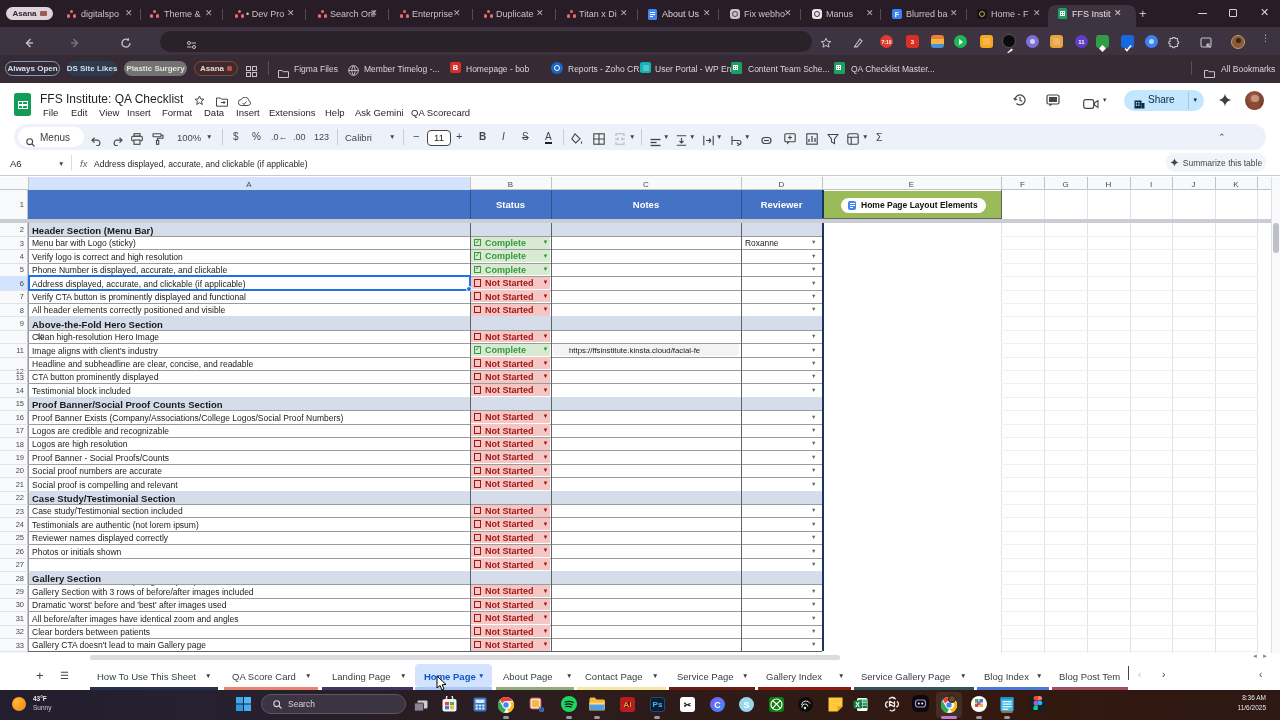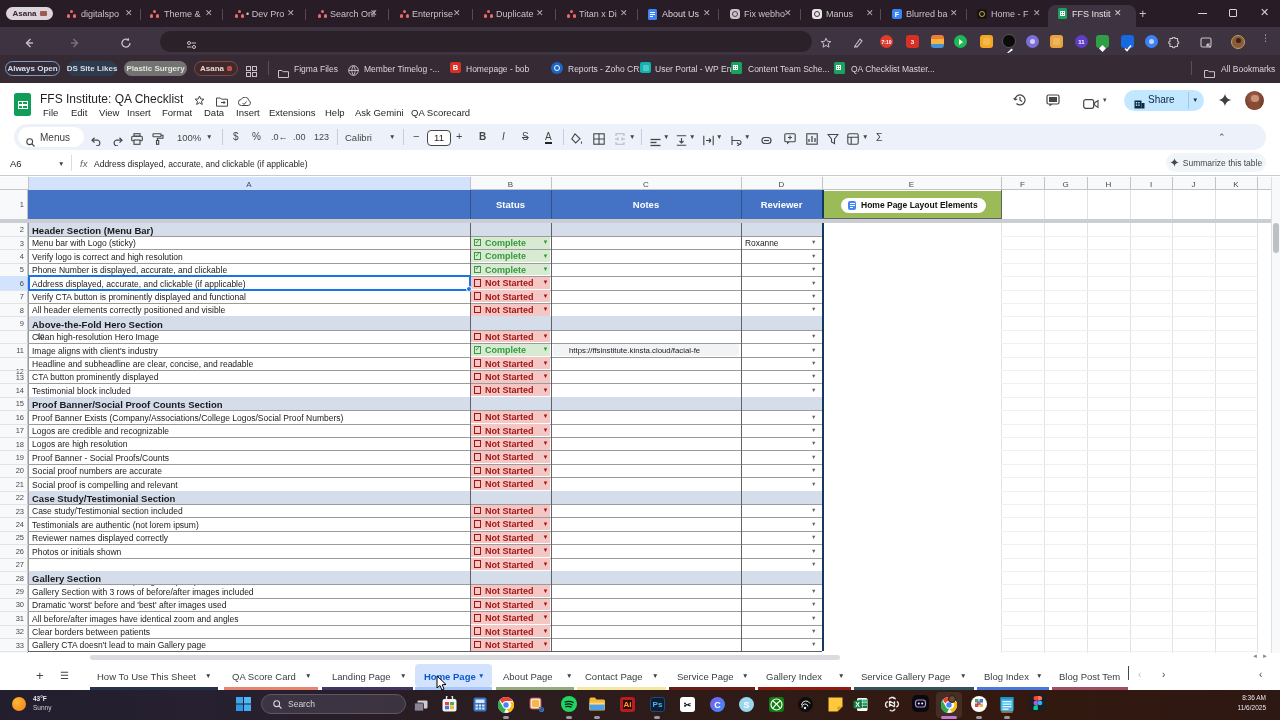--- a/index.html
+++ b/index.html
@@ -904,21 +904,21 @@
         <circle cx="8" cy="8" r="8" fill="#1ed760"></circle>
         <path d="M4 6 c3-1 6-0.8 8.2 0.6 M4.3 8.4 c2.5-0.8 5-0.6 6.9 0.5 M4.6 10.7 c2-0.6 4-0.4 5.6 0.4" stroke="#121212" stroke-width="1.2" fill="none" stroke-linecap="round"></path>
       </svg></div>
 <div style="position:absolute;left:566px;top:716px;width:6px;height:2.5px;background:#9d97a2;border-radius:1.5px;"></div>
 <div style="position:absolute;left:589px;top:697px;width:16px;height:14px;"><svg width="16" height="14" viewBox="0 0 16 14">
         <path d="M0.5 2 a1.5 1.5 0 0 1 1.5-1.5 h4 l1.5 2 h7 a1.5 1.5 0 0 1 1.5 1.5 v8 a1.5 1.5 0 0 1 -1.5 1.5 h-13 a1.5 1.5 0 0 1 -1.5 -1.5 Z" fill="#f5ba3c"></path>
         <path d="M0.5 6 h15 v5.5 a1.5 1.5 0 0 1 -1.5 1.5 h-12 a1.5 1.5 0 0 1 -1.5-1.5 Z" fill="#4d9fe8"></path>
         <path d="M0.5 5.6 h15 v2 h-15 Z" fill="#ffd97a"></path>
       </svg></div>
 <div style="position:absolute;left:594px;top:716px;width:6px;height:2.5px;background:#9d97a2;border-radius:1.5px;"></div>
-<div style="position:absolute;left:620px;top:697px;width:15px;height:15px;background:#2b0c02;border:3px solid #b91c1c;border-radius:3px;display:flex;align-items:center;justify-content:center;">
+<div style="position:absolute;left:620px;top:697px;width:15px;height:15px;background:#2b0c02;border:5px solid #b91c1c;border-radius:3px;display:flex;align-items:center;justify-content:center;">
       <span style="font-size:8px;font-weight:bold;color:#ff9a3c;">Ai</span>
     </div>
 <div style="position:absolute;left:650px;top:697px;width:15px;height:15px;background:#0a1d33;border:1px solid #1c4a7a;border-radius:3px;display:flex;align-items:center;justify-content:center;">
       <span style="font-size:8px;font-weight:bold;color:#53b6f0;">Ps</span>
     </div>
 <div style="position:absolute;left:654px;top:716px;width:6px;height:2.5px;background:#9d97a2;border-radius:1.5px;"></div>
 <div style="position:absolute;left:680px;top:697px;width:15px;height:15px;background:#fff;border-radius:3px;display:flex;align-items:center;justify-content:center;">
       <span style="font-size:9px;font-weight:bold;color:#111;">✂</span>
     </div>
 <div style="position:absolute;left:710px;top:697px;width:15px;height:15px;background:linear-gradient(135deg,#7a5cf0,#3f8ef7);border-radius:50%;display:flex;align-items:center;justify-content:center;">

